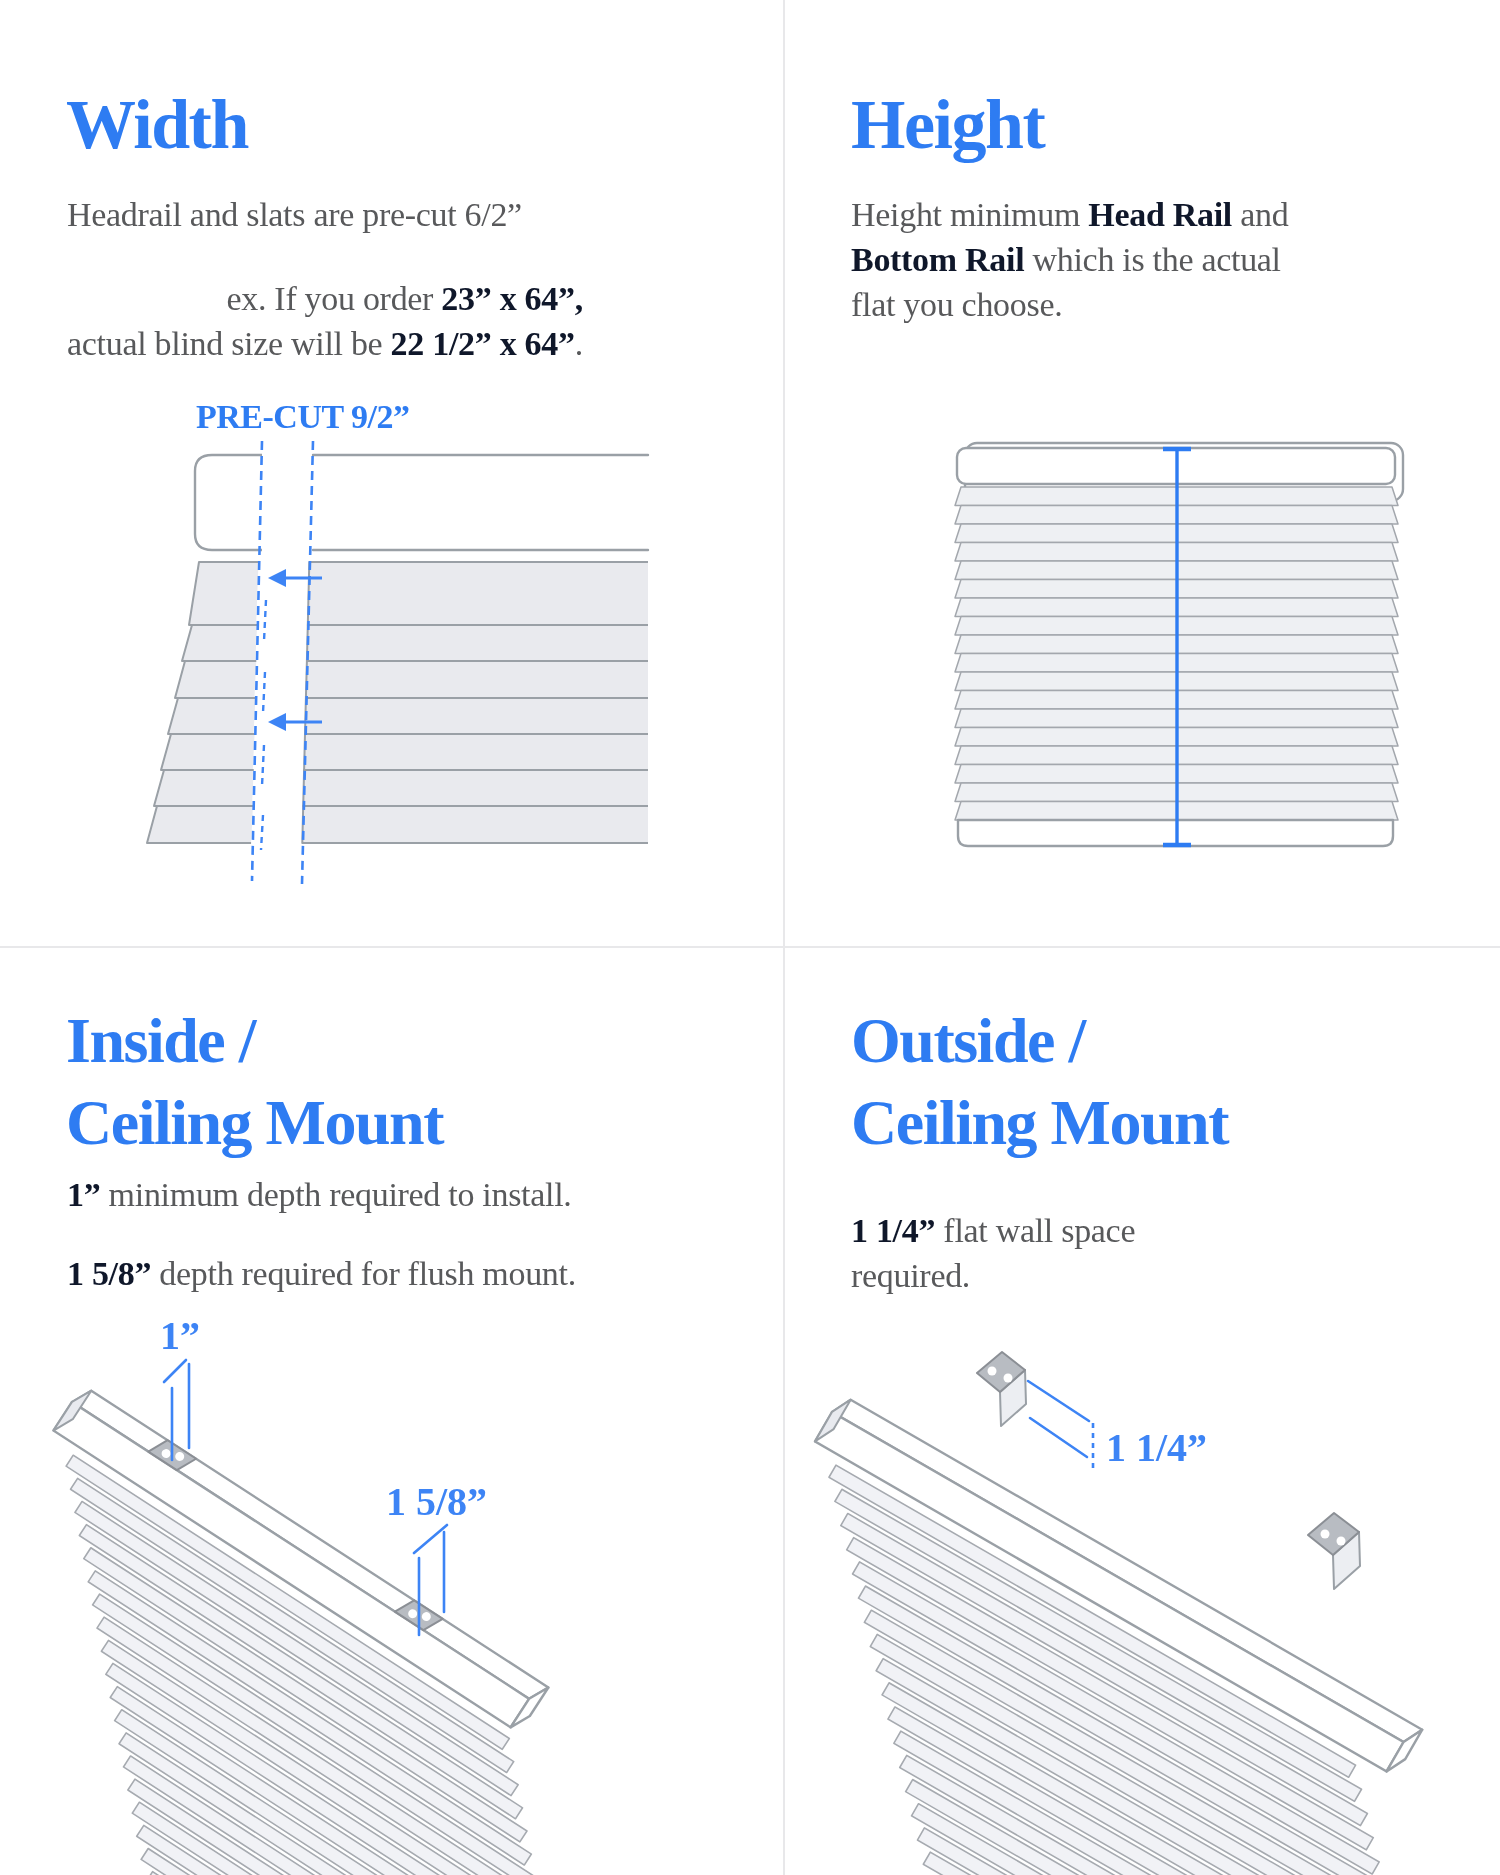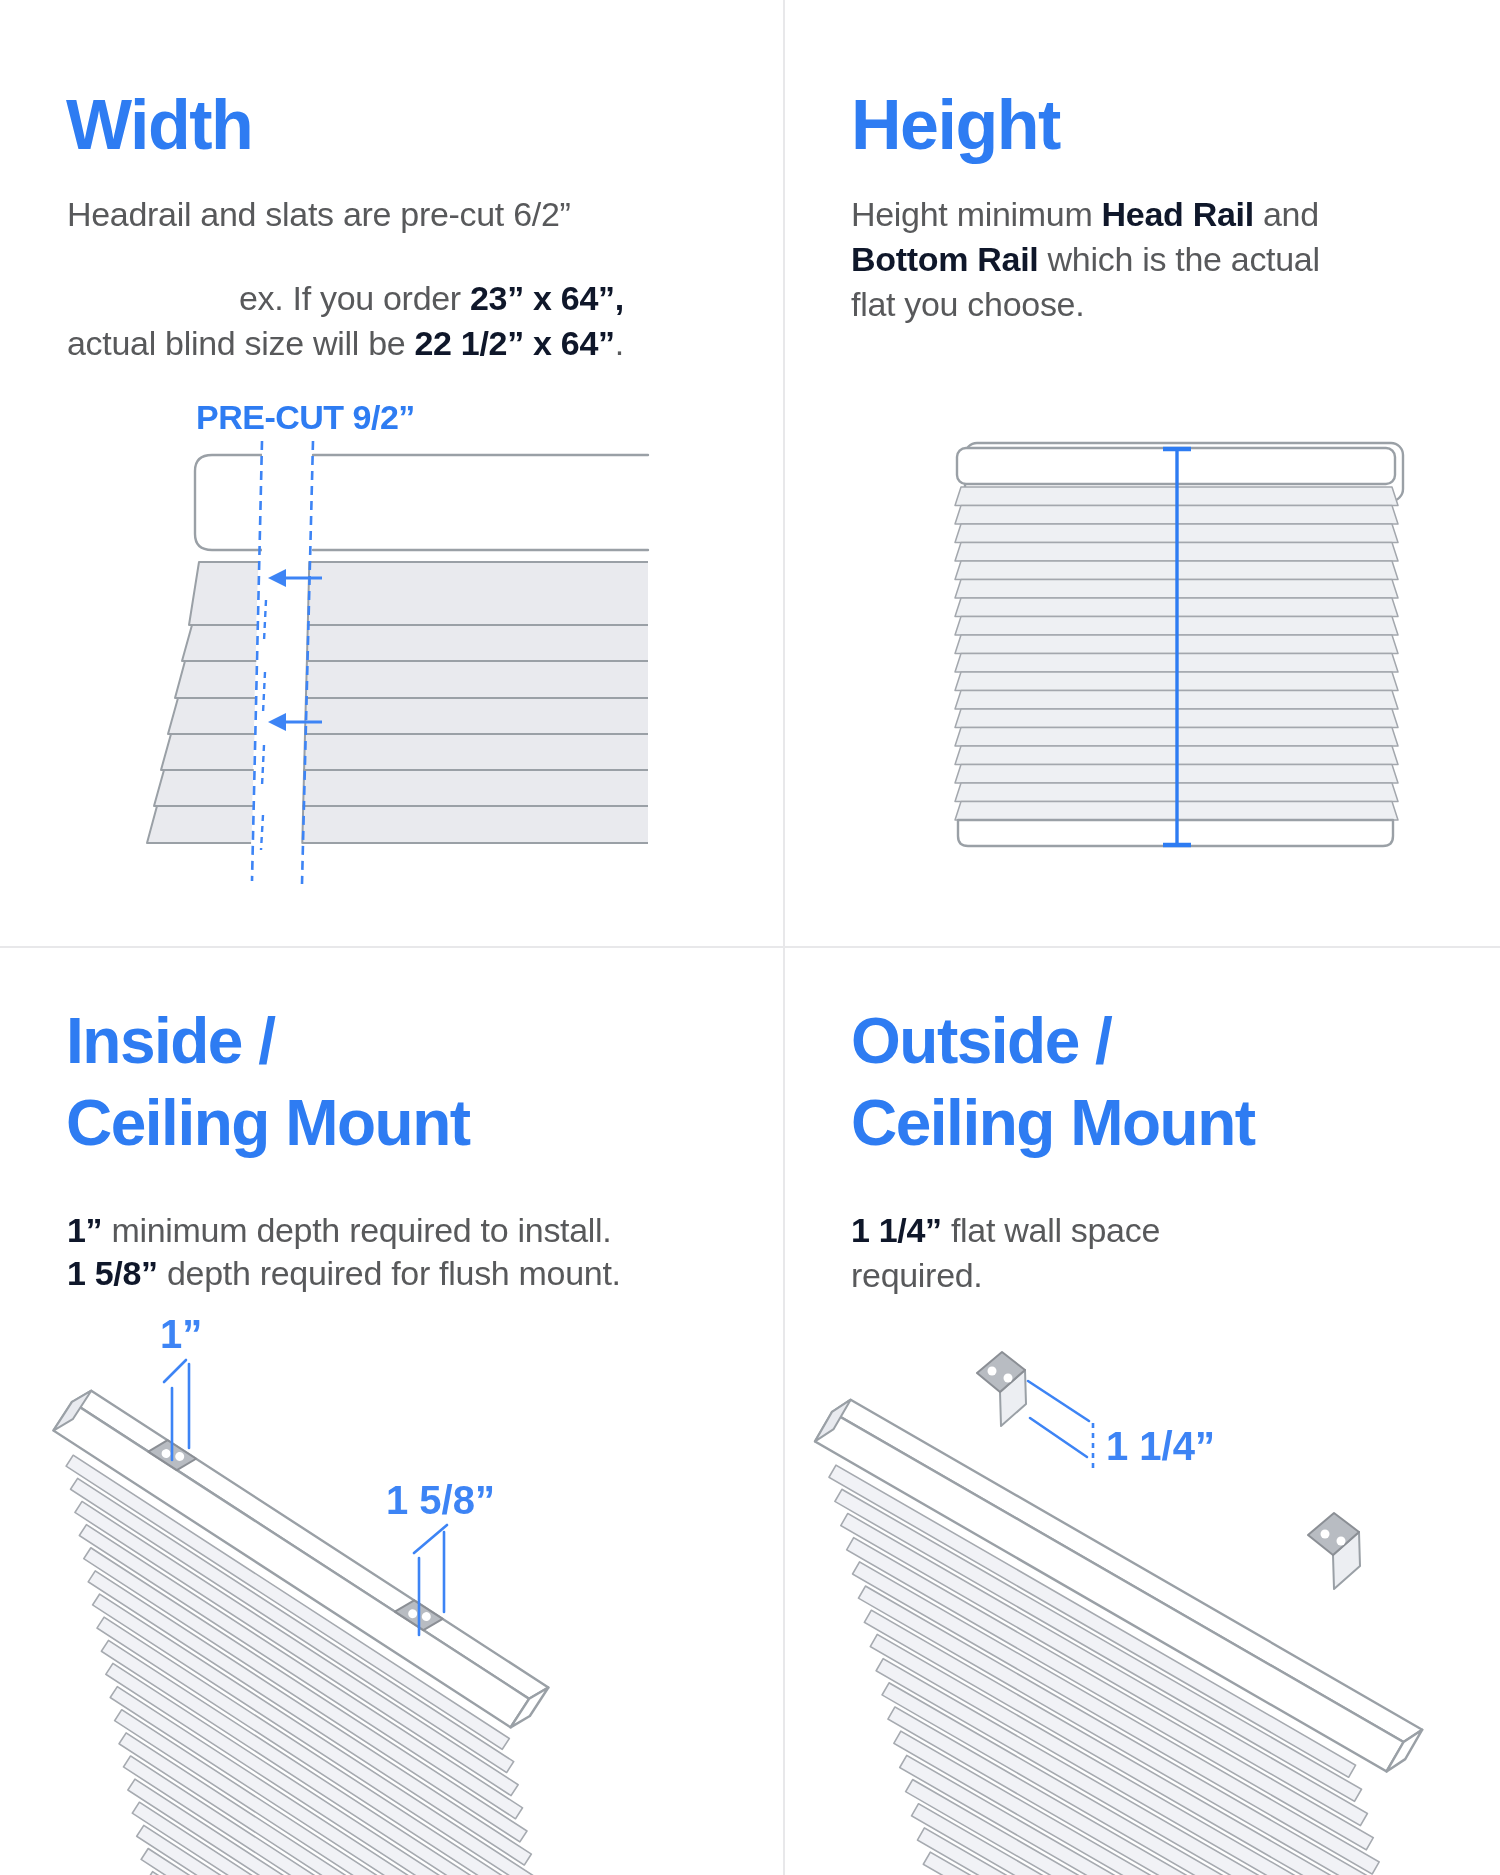--- a/index.html
+++ b/index.html
@@ -3,21 +3,21 @@
 <meta charset="utf-8">
 <style>
   :root{
     --accent:#2e7cf2;
     --diagram-blue:#3d84f5;
     --body:#58595b;
   }
   html,body{margin:0;padding:0;background:#fff;}
   .canvas{
     position:relative;width:1500px;height:1875px;background:#fff;overflow:hidden;
-    font-family:Liberation Sans, sans-serif;
+    font-family:Liberation Serif, serif;
   }
   .divider{position:absolute;background:#e8e8ea;}
   .divider.v{left:783px;top:0;width:2px;height:1875px;}
   .divider.h{left:0;top:946px;width:1500px;height:2px;}
   svg.diagrams{position:absolute;left:0;top:0;width:1500px;height:1875px;pointer-events:none;}
   .h1{
     position:absolute;margin:0;color:var(--accent,#2e7cf2);
     font-size:70px;font-weight:700;line-height:1.12;letter-spacing:-1.5px;white-space:nowrap;
   }
   .h1.small{font-size:64px;line-height:82px;}
@@ -234,21 +234,21 @@
   <p class="body-text" style="left:851px;top:192px;">
     <span>Height minimum </span><b>Head Rail</b><span> and</span><br>
     <b>Bottom Rail</b><span> which is the actual</span><br>
     <span>flat you choose.</span>
   </p>
 
   <h2 class="h1 small" style="left:66px;top:1000px;">
     <span>Inside /</span><br>
     <span>Ceiling Mount</span>
   </h2>
-  <p class="body-text" style="left:67px;top:1172px;margin-top:36px;">
+  <p class="body-text" style="left:67px;top:1172px;">
     <b>1”</b><span> minimum depth required to install.</span>
   </p>
   <p class="body-text" style="left:67px;top:1251px;">
     <b>1 5/8”</b><span> depth required for flush mount.</span>
   </p>
   <p class="dim-label" style="left:160px;top:1312px;">1”</p>
   <p class="dim-label" style="left:386px;top:1478px;">1 5/8”</p>
 
   <h2 class="h1 small" style="left:851px;top:1000px;">
     <span>Outside /</span><br>

